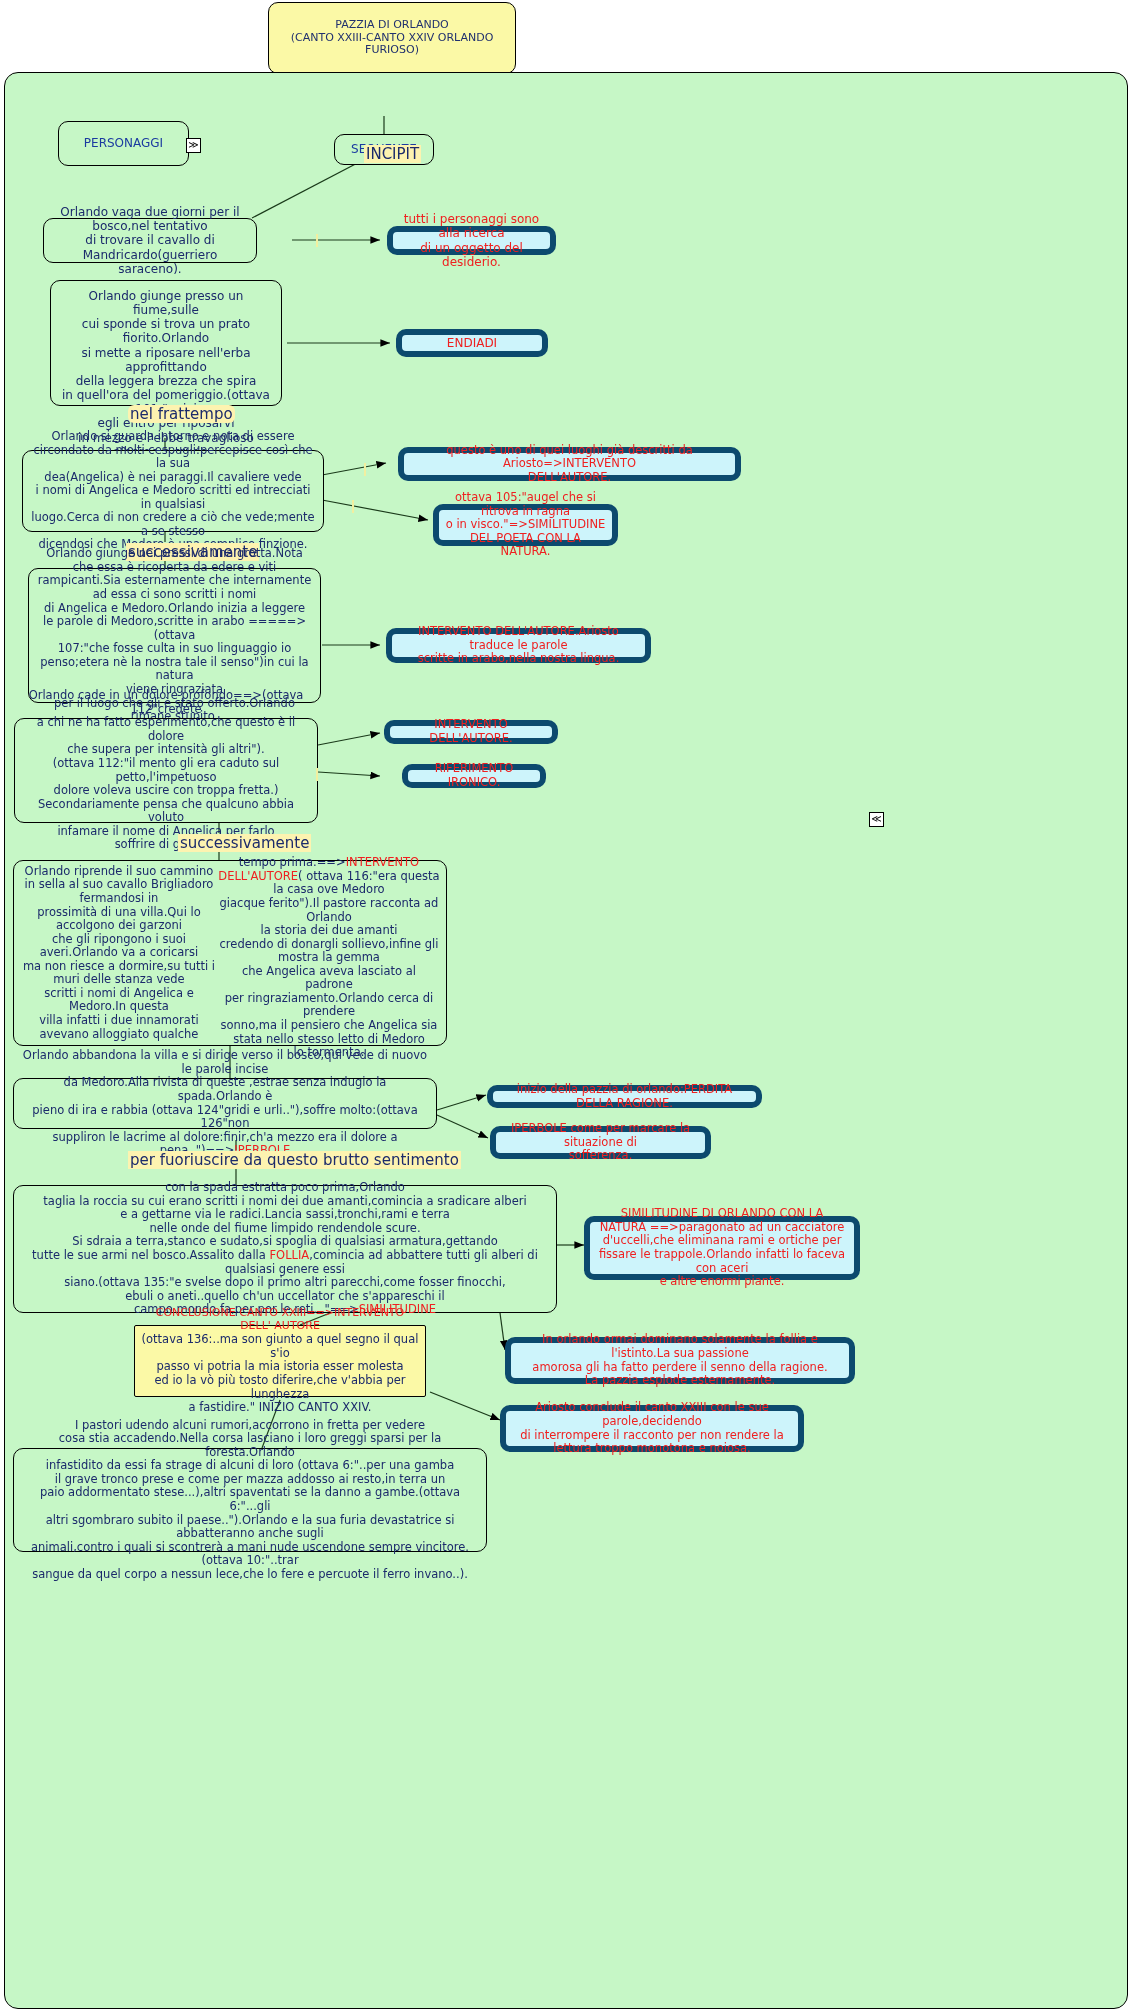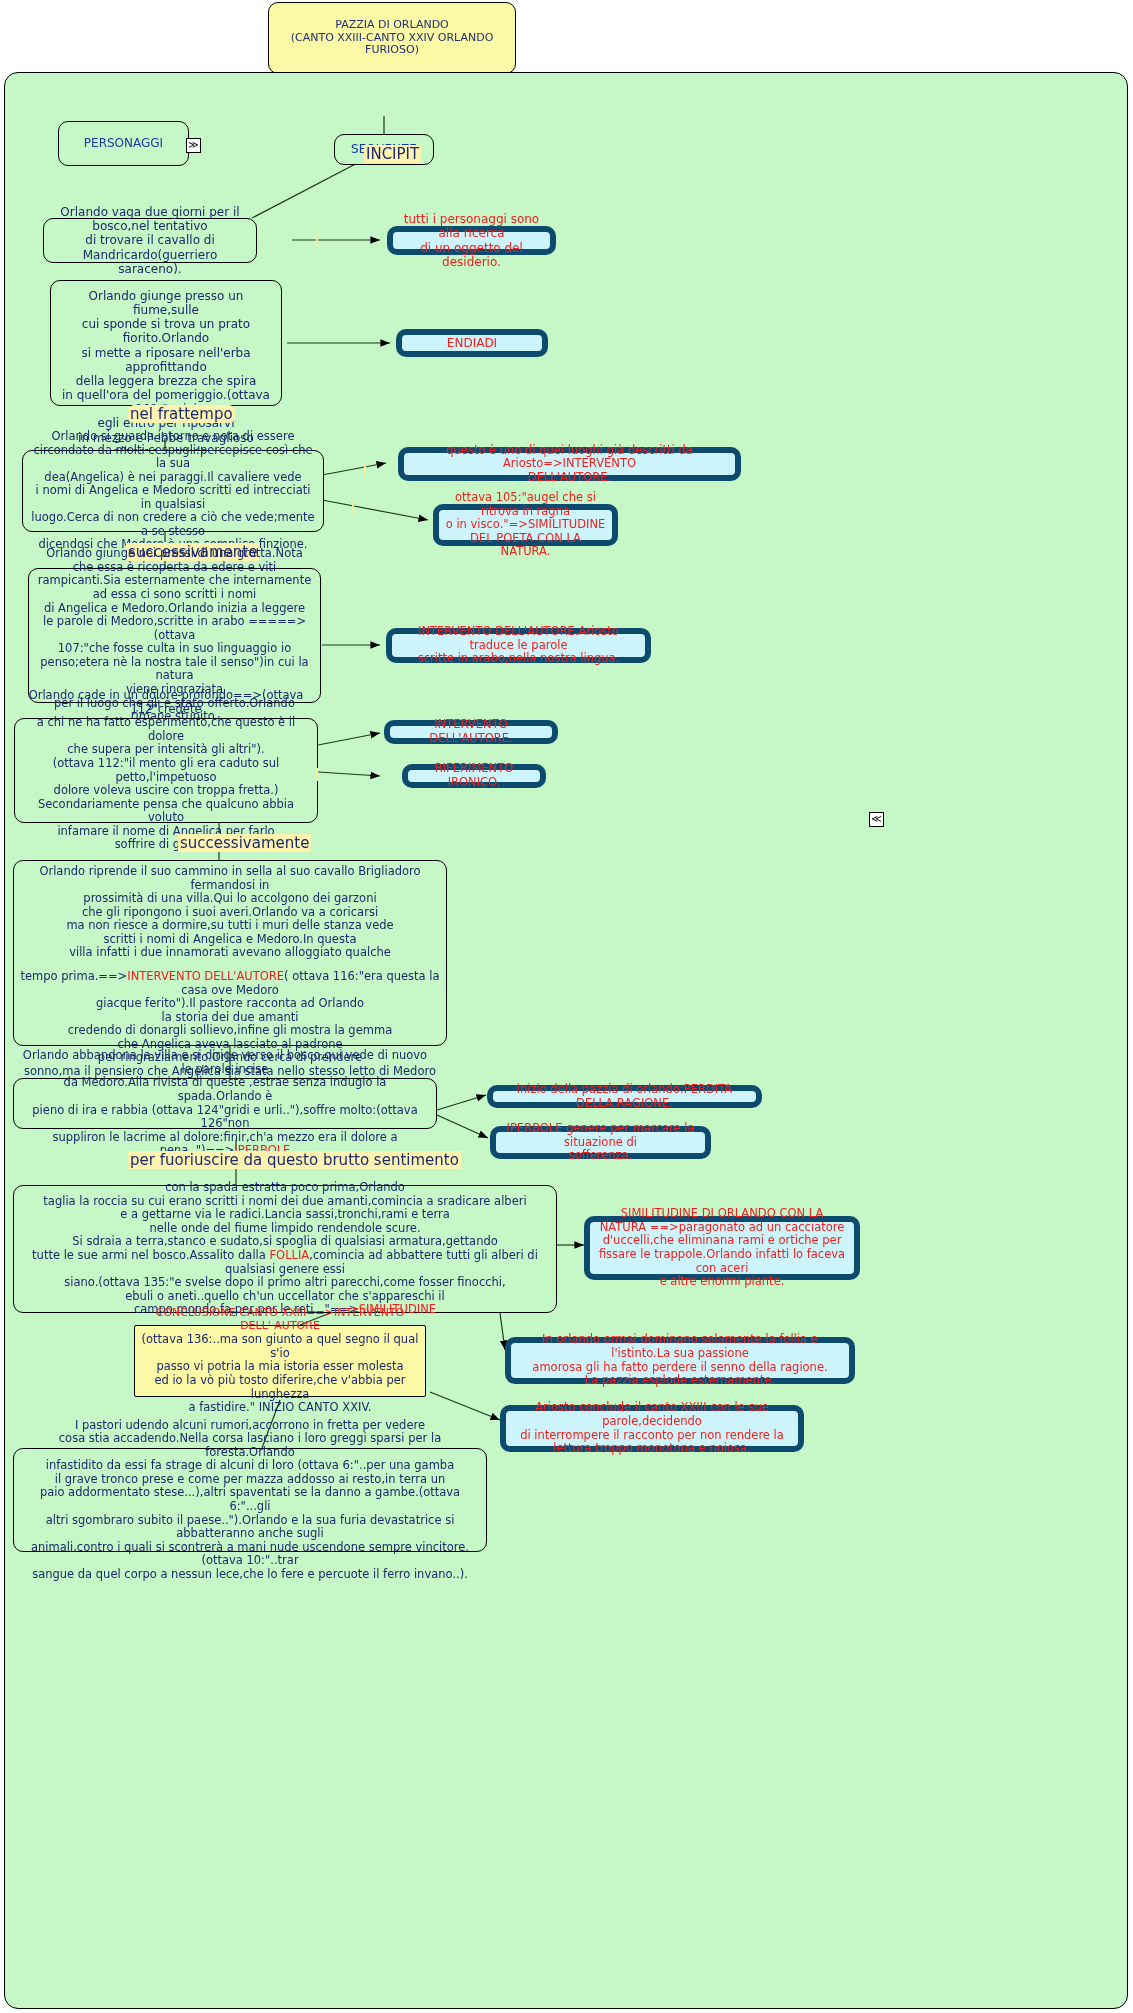--- a/index.html
+++ b/index.html
@@ -201,21 +201,21 @@
   <div class="box cyan t3" style="left:384px;top:720px;width:174px;height:24px;">
     <span>INTERVENTO DELL'AUTORE.</span>
   </div>
 
   <div class="box cyan t3" style="left:402px;top:764px;width:144px;height:24px;">
     <span>RIFERIMENTO IRONICO.</span>
   </div>
 
   <div class="lbl" style="left:178px;top:834px;">successivamente</div>
 
-  <div class="box green t3" style="left:13px;top:860px;width:434px;height:186px;flex-direction:column;justify-content:flex-start;">
+  <div class="box green t3" style="left:13px;top:860px;width:434px;height:186px;flex-direction:row;justify-content:flex-end;">
     <span class="nowrap">Orlando riprende il suo cammino in sella al suo cavallo Brigliadoro fermandosi in
 prossimità di una villa.Qui lo accolgono dei garzoni
 che gli ripongono i suoi averi.Orlando va a coricarsi
 ma non riesce a dormire,su tutti i muri delle stanza vede
 scritti i nomi di Angelica e Medoro.In questa
 villa infatti i due innamorati avevano alloggiato qualche</span>
     <span style="display:block;margin-top:10px;">
       <span>tempo prima.==&gt;</span><span class="inl-red">INTERVENTO DELL'AUTORE</span><span class="nowrap">( ottava 116:"era questa la casa ove Medoro
 giacque ferito").Il pastore racconta ad Orlando
 la storia dei due amanti
@@ -234,21 +234,21 @@
 pieno di ira e rabbia (ottava 124"gridi e urli.."),soffre molto:(ottava 126"non
 suppliron le lacrime al dolore:finir,ch'a mezzo era il dolore a pena..")==&gt;</span><span class="inl-red">IPERBOLE</span>
     </span>
   </div>
 
   <div class="box cyan t3" style="left:487px;top:1085px;width:275px;height:23px;">
     <span>inizio della pazzia di orlando:PERDITA DELLA RAGIONE.</span>
   </div>
 
   <div class="box cyan t3 nowrap" style="left:490px;top:1126px;width:221px;height:33px;">
-    <span>IPERBOLE genere per marcare la situazione di
+    <span>IPERBOLE come per marcare la situazione di
 sofferenza.</span>
   </div>
 
   <div class="lbl" style="left:128px;top:1151px;">per fuoriuscire da questo brutto sentimento</div>
 
   <div class="box green t3" style="left:13px;top:1185px;width:544px;height:128px;flex-direction:column;justify-content:center;">
     <span>
       <span class="nowrap">con la spada estratta poco prima,Orlando
 taglia la roccia su cui erano scritti i nomi dei due amanti,comincia a sradicare alberi
 e a gettarne via le radici.Lancia sassi,tronchi,rami e terra

